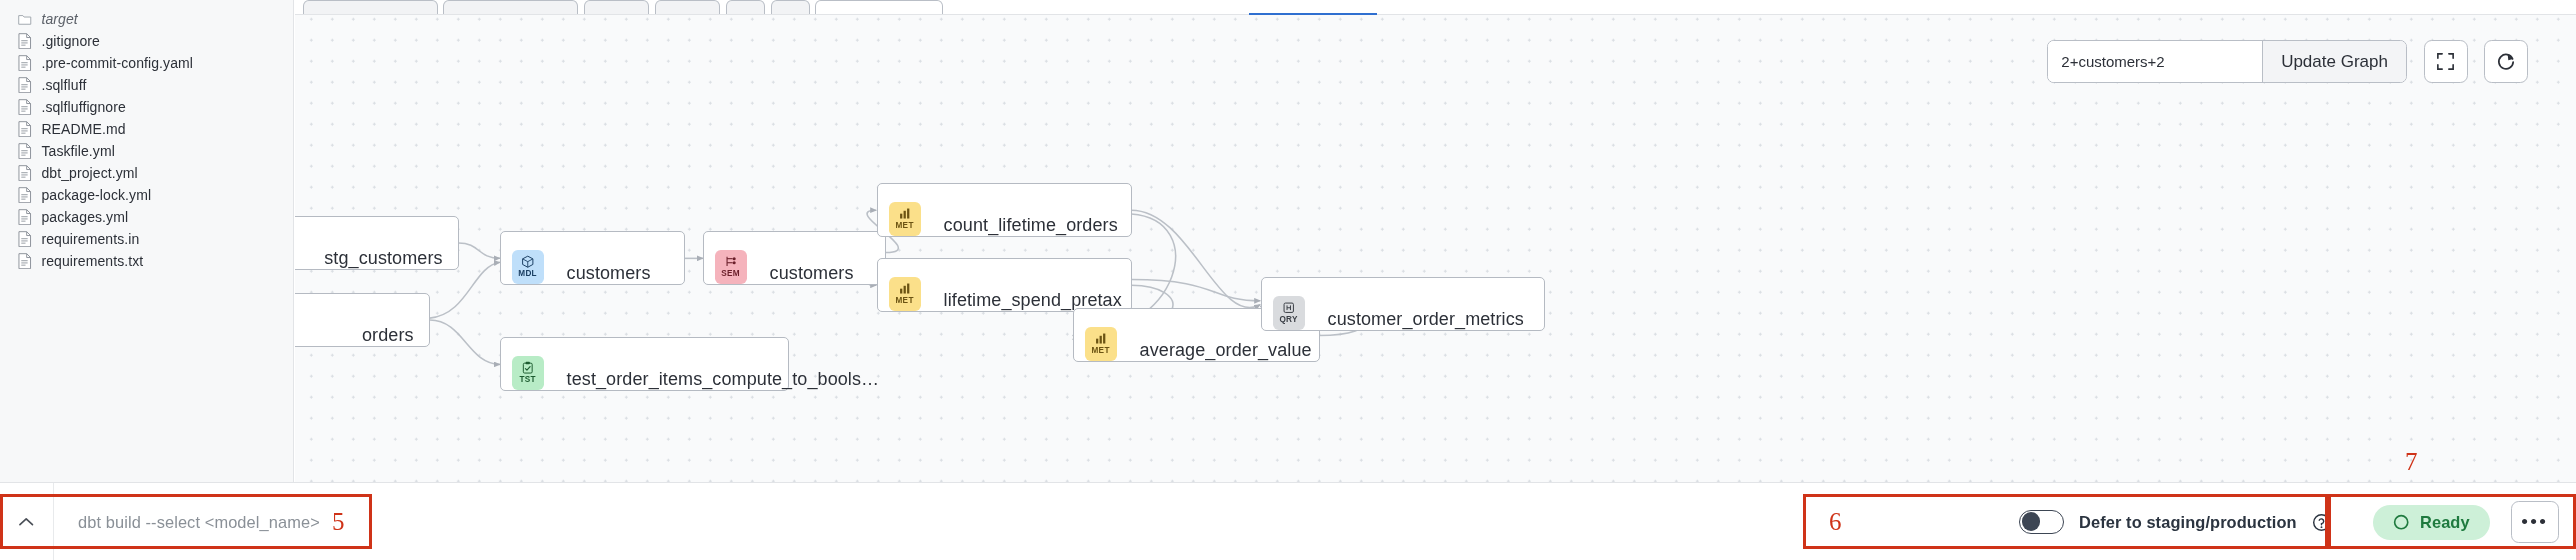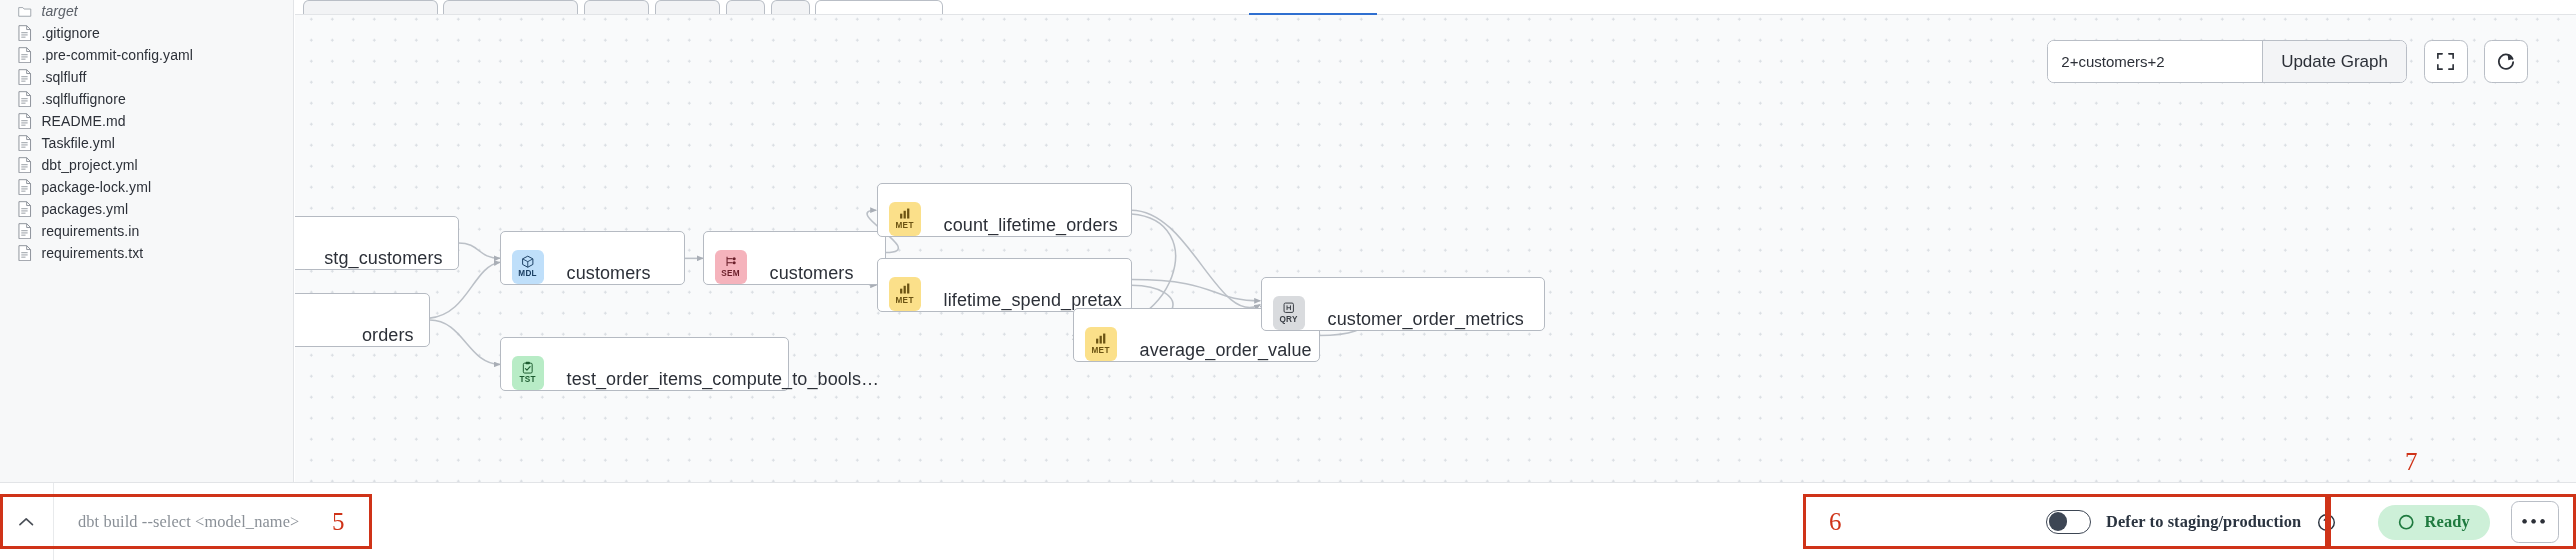--- a/index.html
+++ b/index.html
@@ -7,21 +7,21 @@
     width:2576px; height:561px; overflow:hidden;
     font-family:"Liberation Sans", sans-serif;
     background:#ffffff;
   }
   #app { position:relative; width:2576px; height:561px; }
 
   
   #explorer {
     position:absolute; left:0; top:0; width:294px; height:482px;
     background:#f7f8f9; border-right:1px solid #e2e4e7;
-    padding-top:0;
+    padding-top:8px;
   }
   .file-row {
     display:flex; align-items:center; height:22px;
     padding-left:18.3px; gap:9.6px; cursor:pointer;
   }
   .file-ico { width:13.5px; height:16.4px; flex:0 0 13.5px; display:block; }
   .file-label {
     font-size:14px; color:#2c3038; line-height:16.4px;
     white-space:nowrap; letter-spacing:0.1px;
   }
@@ -98,21 +98,21 @@
   .badge.qry { background:#d9dbde; } .badge.qry .btxt { color:#3a3e45; }
   .node-label {
     font-size:18px; color:#2c3038; white-space:nowrap; letter-spacing:0.1px;
   }
   #edges { position:absolute; left:0; top:0; width:100%; height:482px; z-index:3; }
 
   
   #bottombar {
     position:absolute; left:0; bottom:0; width:2576px; height:79px;
     background:#ffffff; border-top:1px solid #e2e4e7;
-    display:flex; align-items:center;font-family:Liberation Serif, serif;
+    display:flex; align-items:center;
   }
   #collapse-btn {
     width:54px; height:79px; display:flex; align-items:center;
     justify-content:center; cursor:pointer; border-right:1px solid #e8eaec;
     font-size:18.3px; color:#4a4f57;
   }
   #cmd-hint {
     font-size:16.4px; color:#8a9097; padding-left:24px; letter-spacing:0.1px;
   }
   #bottom-right {

